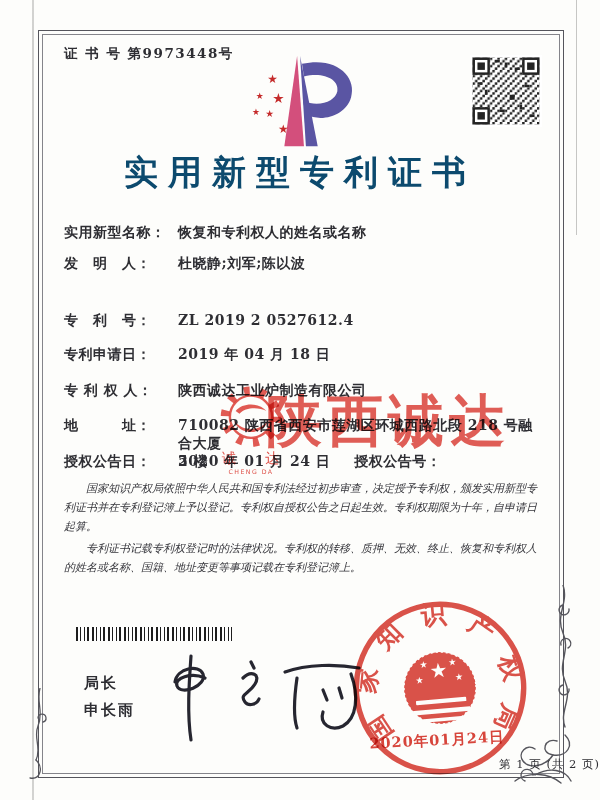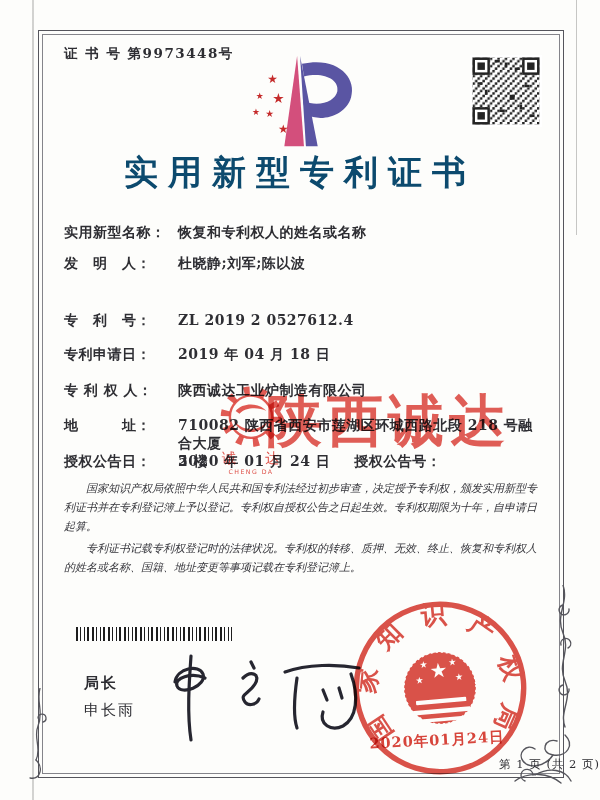--- a/index.html
+++ b/index.html
@@ -25,21 +25,21 @@
   .row .val .l2{display:block;}
   .pairgap{margin-left:24px;display:flex;}
   .paras{position:absolute;left:64px;width:478px;top:479px;font-size:11px;line-height:19px;
         font-style:italic;font-weight:500;color:#35353b;}
   .paras p{margin:0;text-indent:2em;}
   .paras p + p{margin-top:3px;}
   .barcode{position:absolute;left:76px;top:627px;width:156px;height:14px;
         background:repeating-linear-gradient(90deg,#1e1e1e 0 2px,#fff 2px 4px,#1e1e1e 4px 5px,
         #fff 5px 8px,#1e1e1e 8px 9px,#fff 9px 11px,#1e1e1e 11px 13px,#fff 13px 16px);}
   .signer-title{position:absolute;left:84px;top:674px;font-size:15px;letter-spacing:2px;font-weight:600;}
-  .signer-name{position:absolute;left:84px;top:701px;font-size:15px;letter-spacing:2px;font-weight:400;}
+  .signer-name{position:absolute;left:84px;top:701px;font-size:15px;letter-spacing:2px;font-weight:700;}
   .signature{position:absolute;left:142px;top:644px;width:240px;height:100px;z-index:4;}
   .seal{position:absolute;left:350px;top:598px;width:180px;height:180px;z-index:6;
         transform:rotate(-5deg);opacity:.93;mix-blend-mode:multiply;}
   .seal-date{position:absolute;left:352px;top:731px;width:170px;text-align:center;z-index:7;
         font-size:14.5px;font-weight:700;color:#d9453c;letter-spacing:1px;transform:rotate(-3deg);
         mix-blend-mode:multiply;}
   .wm-gear{position:absolute;left:203px;top:386px;width:96px;height:96px;z-index:5;mix-blend-mode:multiply;}
   .wm-text{position:absolute;left:266px;top:384px;z-index:5;font-size:56px;font-weight:700;
         letter-spacing:5px;color:rgba(219,58,50,.82);mix-blend-mode:multiply;white-space:nowrap;}
   .footer{position:absolute;left:0;right:0;top:757px;text-align:right;font-size:11.5px;letter-spacing:1px;}

